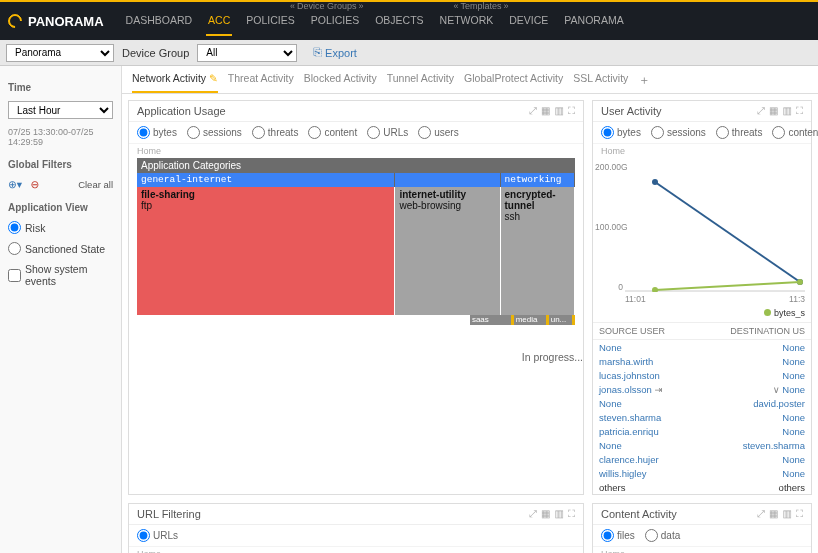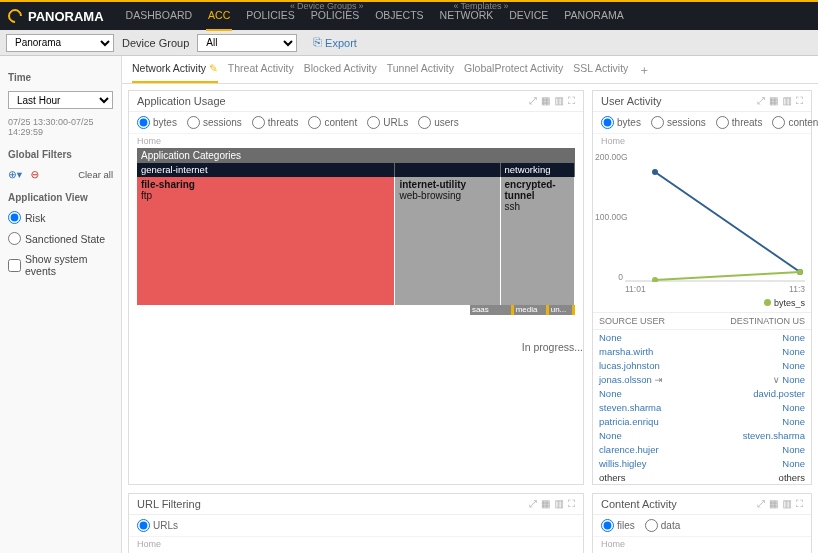--- a/index.html
+++ b/index.html
@@ -1,17 +1,17 @@
 <!DOCTYPE html>
 <html><head>
 <meta charset="utf-8">
 <style>
 * { box-sizing: border-box; margin: 0; padding: 0; }
 body { font-family: Arial, Helvetica, sans-serif; font-size: 11px; color: #333; background: #f0f0f0; width: 818px; height: 553px; overflow: hidden; }
-.topnav { background: #1a1e24; height: 30px; display: flex; align-items: center; padding: 0 8px; color: #bbb; position: relative; border-top: 2px solid #f7b500; }
+.topnav { background: #1a1e24; height: 40px; display: flex; align-items: center; padding: 0 8px; color: #bbb; position: relative; border-top: 2px solid #f7b500; }
 .logo { display: flex; align-items: center; gap: 6px; font-weight: bold; color: #fff; font-size: 13px; margin-right: 20px; }
 .logo-icon { width: 14px; height: 14px; border: 2px solid #f7b500; border-radius: 50%; display: inline-block; transform: rotate(45deg); border-right-color: transparent; }
 .nav-items { display: flex; gap: 12px; font-size: 10.5px; }
 .nav-item { color: #aaa; cursor: pointer; padding: 8px 2px; }
 .nav-item.active { color: #f7b500; border-bottom: 2px solid #f7b500; }
 .nav-labels { position: absolute; top: -1px; left: 290px; display: flex; gap: 90px; font-size: 9px; color: #888; }
 .nav-labels span::before { content: "«"; margin-right: 2px; }
 .nav-labels span::after { content: "»"; margin-left: 2px; }
 .subbar { background: #e8e8e8; height: 26px; display: flex; align-items: center; padding: 0 6px; gap: 8px; border-bottom: 1px solid #ccc; }
 .select { height: 18px; font-size: 10px; border: 1px solid #aaa; background: #fff; padding: 0 4px; }
@@ -39,21 +39,21 @@
 .w-head { display: flex; align-items: center; justify-content: space-between; padding: 4px 8px; border-bottom: 1px solid #eee; font-size: 11px; color: #555; }
 .w-icons { display: flex; gap: 4px; color: #aaa; font-size: 10px; }
 .w-icons span { cursor: pointer; }
 .w-radios { display: flex; gap: 10px; padding: 4px 8px; font-size: 10px; color: #666; align-items: center; border-bottom: 1px solid #f3f3f3; }
 .w-radios label { display: flex; align-items: center; gap: 3px; }
 .w-radios input { margin: 0; }
 .w-home { padding: 2px 8px; font-size: 9px; color: #aaa; }
 .treemap-wrap { padding: 0 8px 6px 8px; }
 .tm-head { background: #6c6c6c; color: #fff; font-size: 10px; padding: 2px 4px; }
 .tm-row1 { display: flex; height: 14px; }
-.tm-row1 div { background: #0f172a; color: #fff; font-size: 9.5px; padding: 1px 4px; border-right: 1px solid #666; }
+.tm-row1 div { background: #3b82f6; color: #fff; font-size: 9.5px; padding: 1px 4px; border-right: 1px solid #666; font-family: Liberation Mono, monospace; }
 .tm-row2 { display: flex; height: 128px; }
 .tm-cell { color: #111; font-size: 10px; padding: 2px 4px; border-right: 1px solid #fff; position: relative; }
 .tm-red { background: #e85a5a; }
 .tm-orange { background: #a3a3a3; }
 .tm-foot { display: flex; height: 10px; }
 .tm-foot div { background: #888; border-right: 3px solid #eab308; }
 .inprog { text-align: right; color: #666; padding: 20px 0 14px; font-size: 10.5px; }
 .widget.user { grid-column: 2; grid-row: 1; }
 .ua-chart { height: 130px; position: relative; margin: 4px 6px 2px 32px; }
 .ua-y { position: absolute; left: -30px; top: 0; height: 100%; display: flex; flex-direction: column; justify-content: space-between; font-size: 8.5px; color: #888; text-align: right; width: 28px; }

